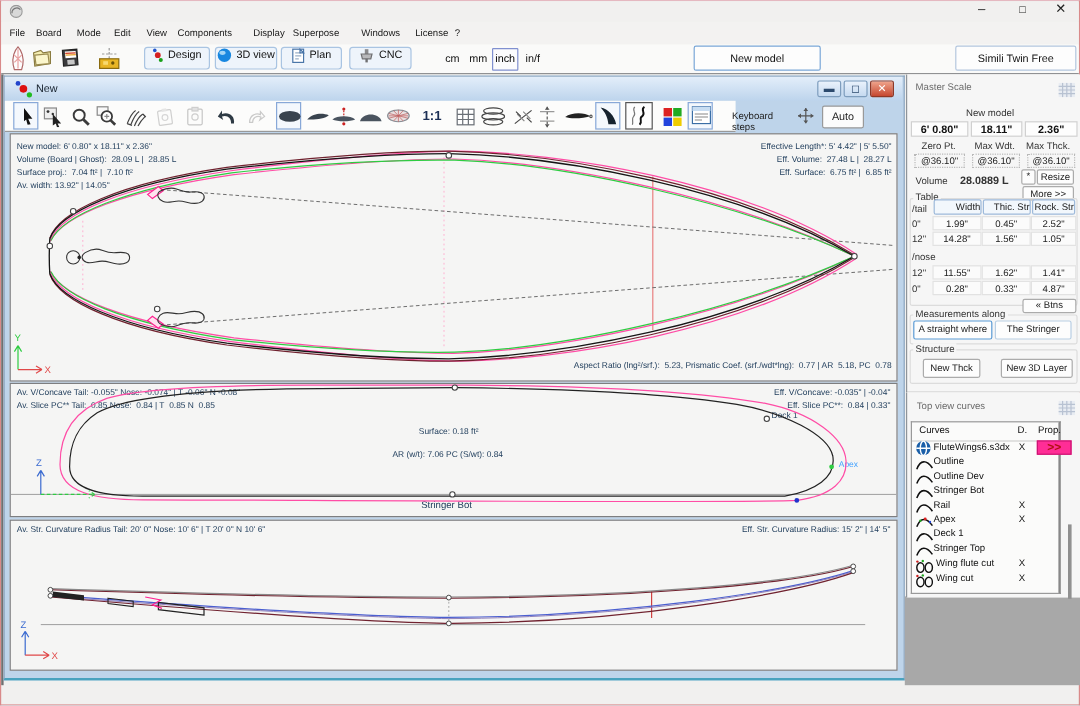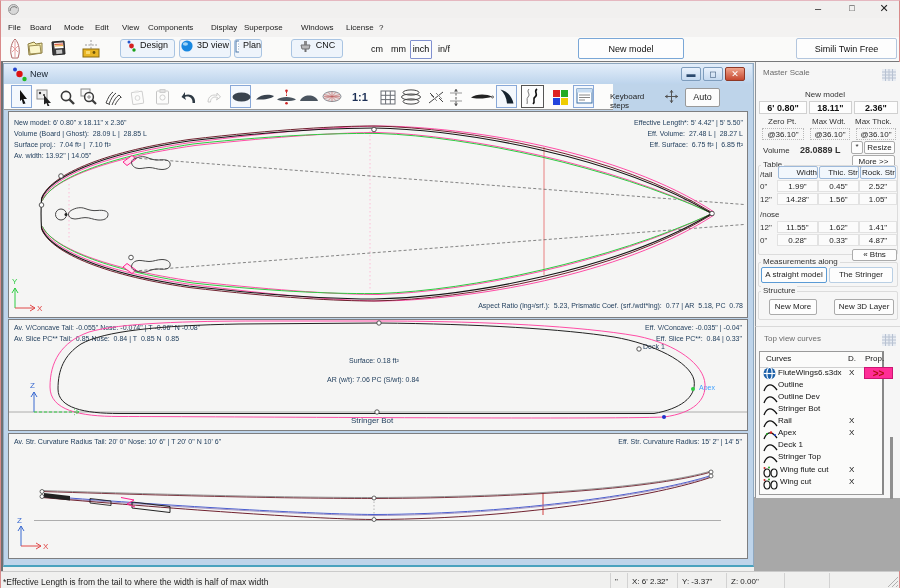--- a/index.html
+++ b/index.html
@@ -99,21 +99,21 @@
       </svg>
     <div class="tbtn" style="left:119px;width:55px"><svg width="9" height="12">
           <circle cx="2" cy="2" r="1.5" fill="#2255cc"></circle>
           <circle cx="4.5" cy="6" r="2.4" fill="#d42020"></circle>
           <circle cx="7" cy="10" r="1.7" fill="#18a018"></circle>
         </svg>Design</div>
     <div class="tbtn" style="left:178px;width:52px"><svg width="12" height="12">
           <circle cx="6" cy="6" r="5.6" fill="#1787e0"></circle>
           <ellipse cx="4.4" cy="4" rx="2.6" ry="1.8" fill="#9fd4f6"></ellipse>
         </svg>3D view</div>
-    <div class="tbtn" style="left:233px;width:28px"><svg width="11" height="13">
+    <div class="tbtn" style="left:233px;width:51px"><svg width="11" height="13">
           <rect x="1" y="1" width="9" height="11" fill="#fff" stroke="#4a76a8"></rect>
           <path d="M3,4 L8,4 M3,6.5 L8,6.5 M3,9 L6,9" stroke="#9ab0c8"></path>
           <path d="M7,1 L10,4 L7,4 Z" fill="#cfe0f2" stroke="#4a76a8"></path>
         </svg>Plan</div>
     <div class="tbtn" style="left:290px;width:52px"><svg width="13" height="13">
           <rect x="5" y="1" width="3" height="4" fill="#8a8a8c"></rect>
           <path d="M2,5 L11,5 L10,9 L3,9 Z" fill="#b8b8ba" stroke="#707072"></path>
           <rect x="5.5" y="9" width="2" height="3" fill="#707072"></rect>
         </svg>CNC</div>
     <div class="unit" style="left:370px">cm</div>
@@ -391,25 +391,25 @@
         <div class="cell" style="left:21px;top:159px;width:41px">11.55"</div>
         <div class="cell" style="left:62px;top:159px;width:41px">1.62"</div>
         <div class="cell" style="left:103px;top:159px;width:38px">1.41"</div>
         <div class="lbl" style="left:4px;top:174px">0"</div>
         <div class="cell" style="left:21px;top:172px;width:41px">0.28"</div>
         <div class="cell" style="left:62px;top:172px;width:41px">0.33"</div>
         <div class="cell" style="left:103px;top:172px;width:38px">4.87"</div>
         <div class="sbtn" style="left:96px;top:187px;width:45px;height:12px">« Btns</div>
         <div class="gbox" style="left:2px;top:200px;width:140px;height:25px"></div>
         <div class="glab" style="left:5px;top:195px">Measurements along</div>
-        <div class="sbtn" style="left:5px;top:205px;width:66px;height:16px;border-color:#5b9bd5;line-height:14px">A straight model</div>
+        <div class="sbtn" style="left:5px;top:205px;width:66px;height:16px;border-color:#5b9bd5;line-height:14px">A straight where</div>
         <div class="sbtn" style="left:73px;top:205px;width:64px;height:16px;border-color:#b9cfe4;line-height:14px">The Stringer</div>
         <div class="gbox" style="left:2px;top:229px;width:140px;height:29px"></div>
         <div class="glab" style="left:5px;top:224px">Structure</div>
-        <div class="sbtn" style="left:13px;top:237px;width:48px;height:16px;line-height:14px">New More</div>
+        <div class="sbtn" style="left:13px;top:237px;width:48px;height:16px;line-height:14px">New Thck</div>
         <div class="sbtn" style="left:78px;top:237px;width:60px;height:16px;line-height:14px">New 3D Layer</div>
       </div>
       <div id="tvc">
         <div class="ptitle" style="position:absolute;left:8px;top:7px">Top view curves</div>
         <svg class="abs" style="left:126px;top:7px" width="14" height="12">
             <rect x="0" y="0" width="14" height="12" fill="#e8ecf2"></rect>
             <path d="M0,3 H14 M0,6 H14 M0,9 H14 M3.5,0 V12 M7,0 V12 M10.5,0 V12" stroke="#b8c2d2"></path>
           </svg>
         <div class="abs" style="left:3px;top:24px;width:125px;height:144px;background:#fbfbfa;border:1px solid #9a9a9a;border-right:2px solid #888">
           <div class="lrow" style="left:6px;top:2px">Curves</div>
@@ -471,25 +471,13 @@
               <ellipse cx="4" cy="7" rx="3" ry="4" fill="none" stroke="#111" stroke-width="1.2"></ellipse>
               <ellipse cx="11" cy="7" rx="3" ry="4" fill="none" stroke="#111" stroke-width="1.2"></ellipse>
             </svg>
           <div class="lrow" style="left:20px;top:125px">Wing cut</div>
           <div class="lrow" style="left:89px;top:125px">X</div>
           <div class="abs" style="left:130px;top:85px;width:3px;height:62px;background:#909090"></div>
         </div>
       </div>
     </div>
   </div>
-  <div id="status">
-    <div style="left:0;border-left:none;font-size:8.5px;padding-left:2px">*Effective Length is from the tail to where the width is half of max width</div>
-    <div style="left:609px;width:17px">"</div>
-    <div style="left:626px;width:50px">X: 6' 2.32"</div>
-    <div style="left:676px;width:49px">Y: -3.37"</div>
-    <div style="left:725px;width:58px">Z: 0.00"</div>
-    <div style="left:783px;width:45px"></div>
-    <div style="left:828px;width:43px"></div>
-    <svg class="abs" style="left:886px;top:4px" width="12" height="12">
-        <path d="M11,1 L1,11 M11,5 L5,11 M11,9 L9,11" stroke="#b0b0b0"></path>
-      </svg>
-  </div>
 </div>
 
 </body></html>

